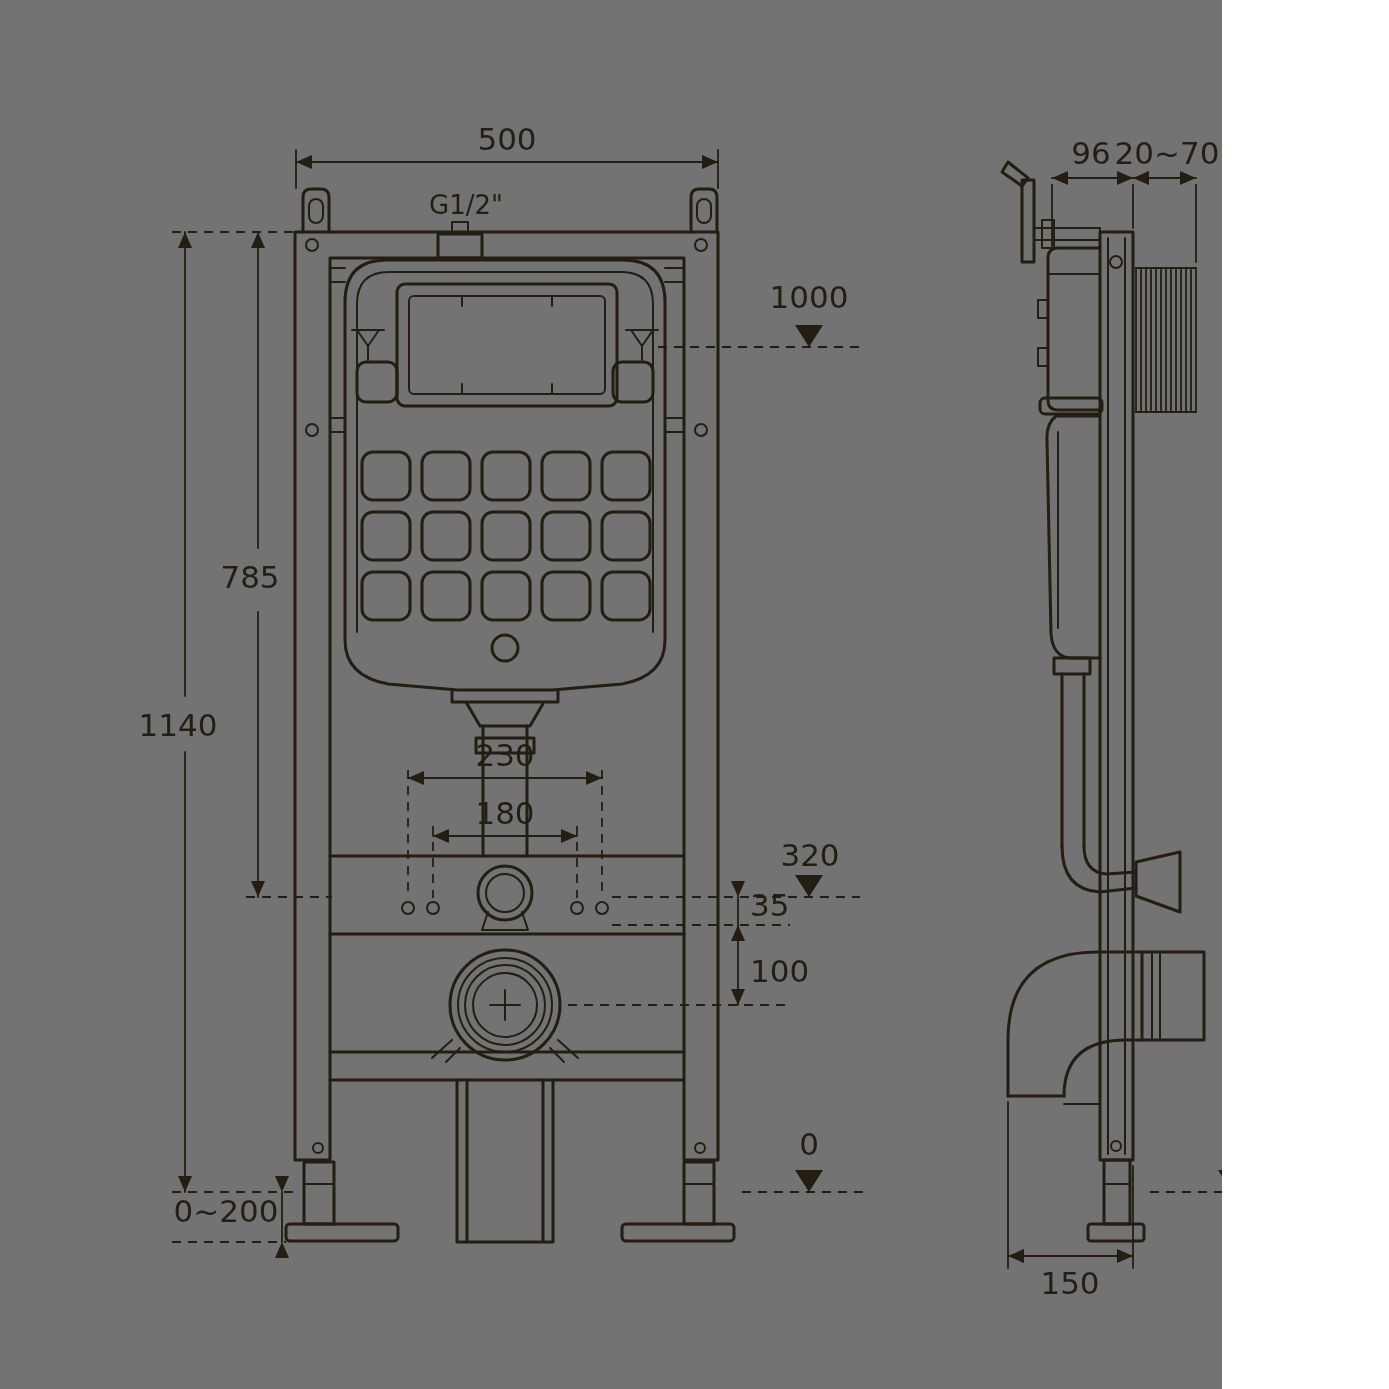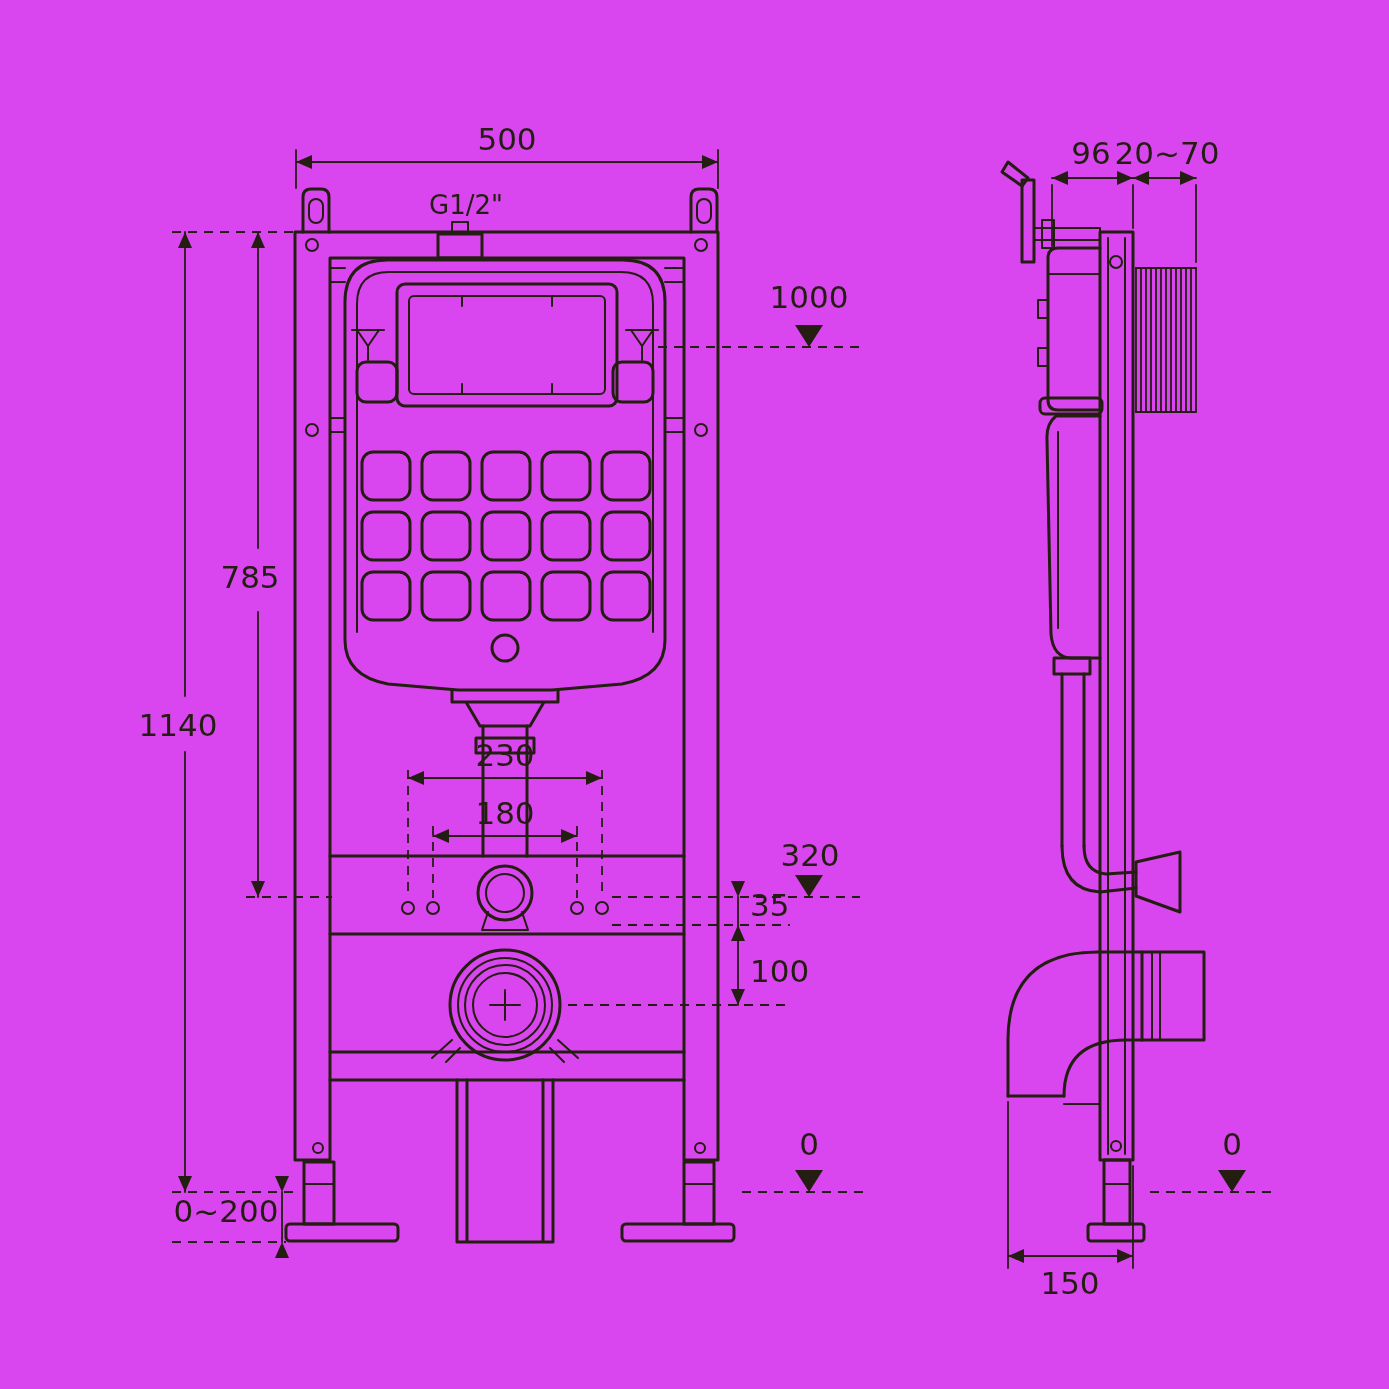--- a/index.html
+++ b/index.html
@@ -1,16 +1,16 @@
 <!DOCTYPE html>
 <html><head>
 <meta charset="utf-8">
 <style>
   html,body{margin:0;padding:0;background:#ffffff;}
-  #canvas{position:relative;width:1389px;height:1389px;background:#d946ef;overflow:hidden;}
+  #canvas{position:relative;width:1222px;height:1389px;background:#737373;overflow:hidden;}
   svg{display:block;}
   .s3{stroke:#241e12;stroke-width:3;fill:none;stroke-linecap:round;stroke-linejoin:round;}
   .s2{stroke:#241e12;stroke-width:2;fill:none;stroke-linecap:round;stroke-linejoin:round;}
   .s15{stroke:#241e12;stroke-width:1.8;fill:none;stroke-linecap:round;}
   .dash{stroke:#241e12;stroke-width:1.8;fill:none;stroke-dasharray:9 7;}
   .fillc{fill:#241e12;stroke:none;}
   text{fill:#241e12;font-family:"DejaVu Sans",sans-serif;font-size:31px;}
   .mid{text-anchor:middle;}
   .small{font-size:26px;}
 </style>

